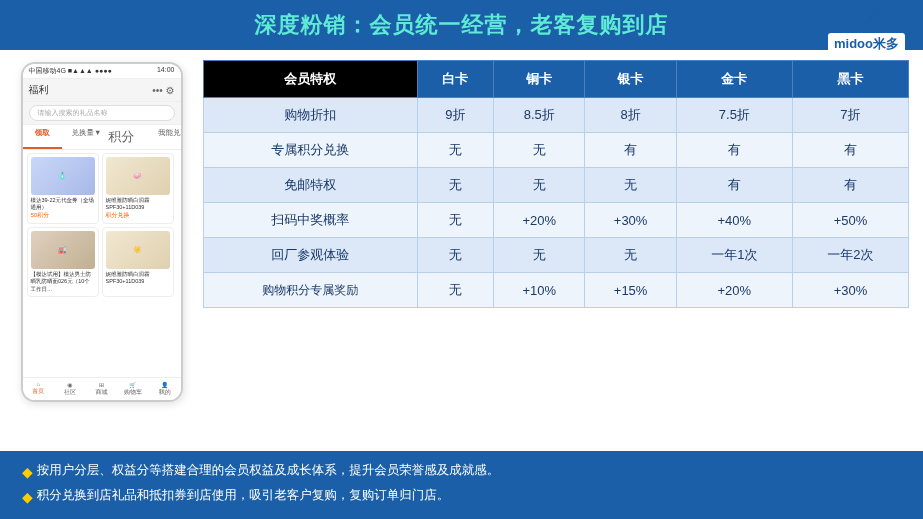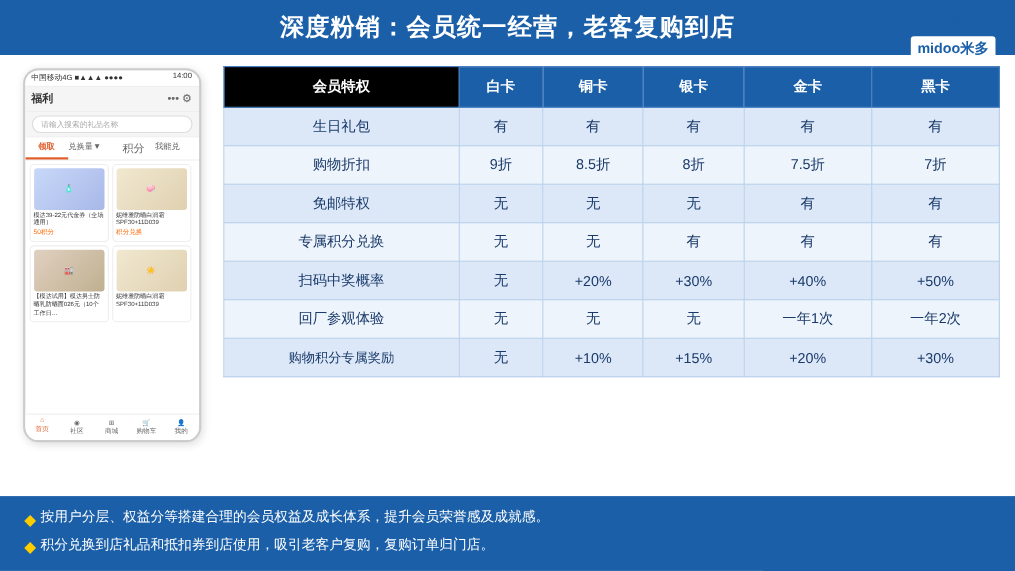--- a/index.html
+++ b/index.html
@@ -13,21 +13,21 @@
     }
 
     
     .header {
       background: #1a5fa8;
       text-align: center;
       padding: 10px 0;
       position: relative;
     }
     .header-title {
-      color: #ffffff;
+      color: #5eead4;
       font-size: 22px;
       font-weight: bold;
       letter-spacing: 1px;
     }
     .logo-area {
       position: absolute;
       right: 18px;
       top: 50%;
       transform: translateY(-50%);
       display: flex;
@@ -288,31 +288,31 @@
 
 <div class="main">
 
   <div class="phone-area">
     <div class="phone-mockup">
       <div class="phone-status-bar">
         <span>中国移动4G  ■▲▲▲ ●●●●</span>
         <span>14:00</span>
       </div>
       <div class="phone-nav-bar">
-        <span style="font-size:10px;font-weight:bold;color:#333;">福利</span>
+        <span style="font-size:10px;font-weight:normal;color:#333;">福利</span>
         <span style="font-size:10px;color:#666;">•••  ⚙</span>
       </div>
       <div class="phone-search">
         <div class="phone-search-box" style="font-size:7px;color:#aaa;padding:2px 8px;">请输入搜索的礼品名称</div>
       </div>
       <div class="phone-tabs">
         <div class="phone-tab active" style="font-size:7.5px;padding:3px 0;flex:1;text-align:center;color:#e05c2a;border-bottom:2px solid #e05c2a;font-weight:bold;">领取</div>
-        <div class="phone-tab" style="font-size:7.5px;padding:3px 0;flex:1;text-align:left;color:#666;">兑换量▼</div>
-        <div class="phone-tab" style="font-size:10px;padding:3px 0;flex:1;text-align:center;color:#666;">积分</div>
-        <div class="phone-tab" style="font-size:7.5px;padding:3px 0;flex:1;text-align:left;color:#666;">我能兑</div>
+        <div class="phone-tab" style="font-size:7.5px;padding:3px 0;flex:1;text-align:right;color:#666;">兑换量▼</div>
+        <div class="phone-tab" style="font-size:13px;padding:3px 0;flex:1;text-align:center;color:#666;">积分</div>
+        <div class="phone-tab" style="font-size:7.5px;padding:3px 0;flex:1;text-align:right;color:#666;">我能兑</div>
       </div>
 
 
       <div class="phone-product-area">
         <div class="product-item">
           <div class="product-img" style="background:linear-gradient(135deg,#c8d8f8,#a8b8e8);">
             <span style="font-size:7px;color:#88a;">🧴</span>
           </div>
           <div style="font-size:5.5px;color:#333;line-height:1.3;">模达39-22元代金券（全场通用）</div>
           <div style="color:#f60;font-size:6px;">50积分</div>
@@ -357,49 +357,41 @@
         <tr>
           <th class="col-feature">会员特权</th>
           <th>白卡</th>
           <th>铜卡</th>
           <th>银卡</th>
           <th>金卡</th>
           <th>黑卡</th>
         </tr>
       </thead>
       <tbody id="table-body">
-      <tr>
-            <td style="text-align: center;">生日礼包</td>
-            <td>有</td>
-            <td>有</td>
-            <td>有</td>
-            <td>有</td>
-            <td>有</td>
-          </tr>
           <tr>
             <td style="text-align: center;">购物折扣</td>
             <td>9折</td>
             <td>8.5折</td>
             <td>8折</td>
             <td>7.5折</td>
             <td>7折</td>
           </tr>
           <tr>
-            <td style="text-align: center;">免邮特权</td>
-            <td>无</td>
+            <td style="text-align: center;">专属积分兑换</td>
             <td>无</td>
             <td>无</td>
             <td>有</td>
             <td>有</td>
-          </tr>
-          <tr>
-            <td style="text-align: center;">专属积分兑换</td>
-            <td>无</td>
-            <td>无</td>
             <td>有</td>
+          </tr>
+          <tr>
+            <td style="text-align: center;">免邮特权</td>
+            <td>无</td>
+            <td>无</td>
+            <td>无</td>
             <td>有</td>
             <td>有</td>
           </tr>
           <tr>
             <td style="">扫码中奖概率</td>
             <td>无</td>
             <td>+20%</td>
             <td>+30%</td>
             <td>+40%</td>
             <td>+50%</td>

